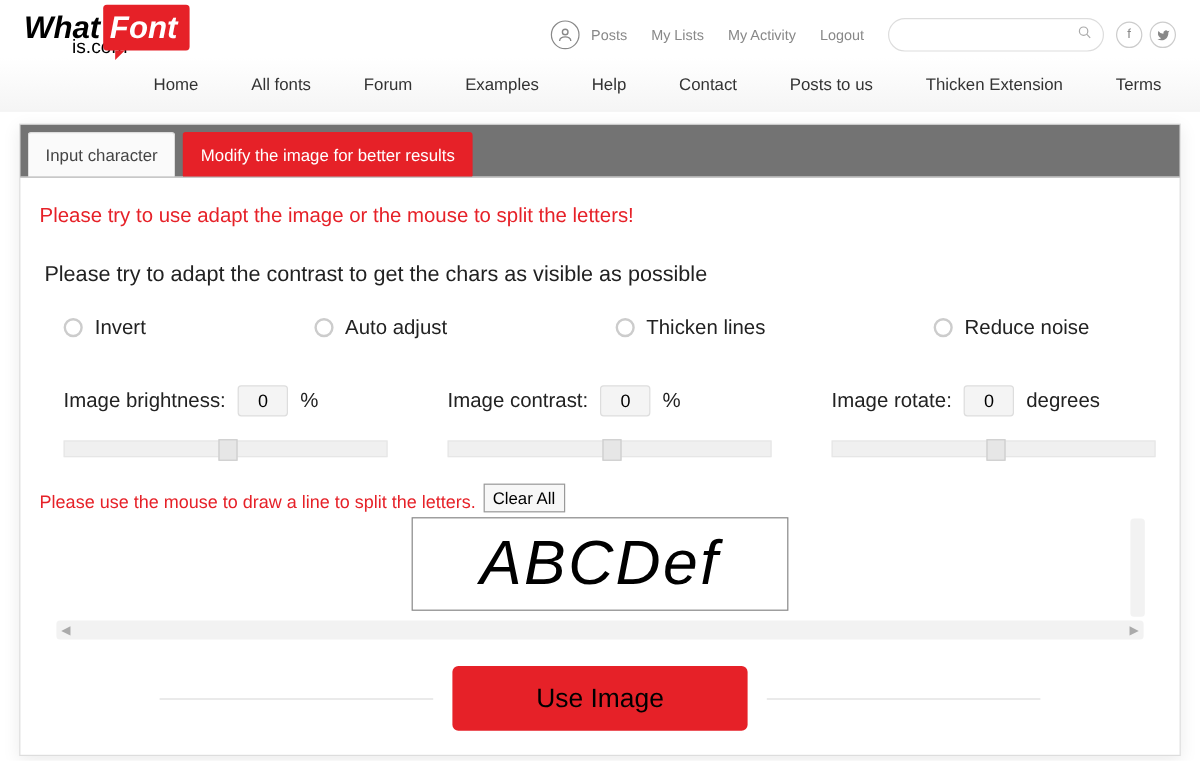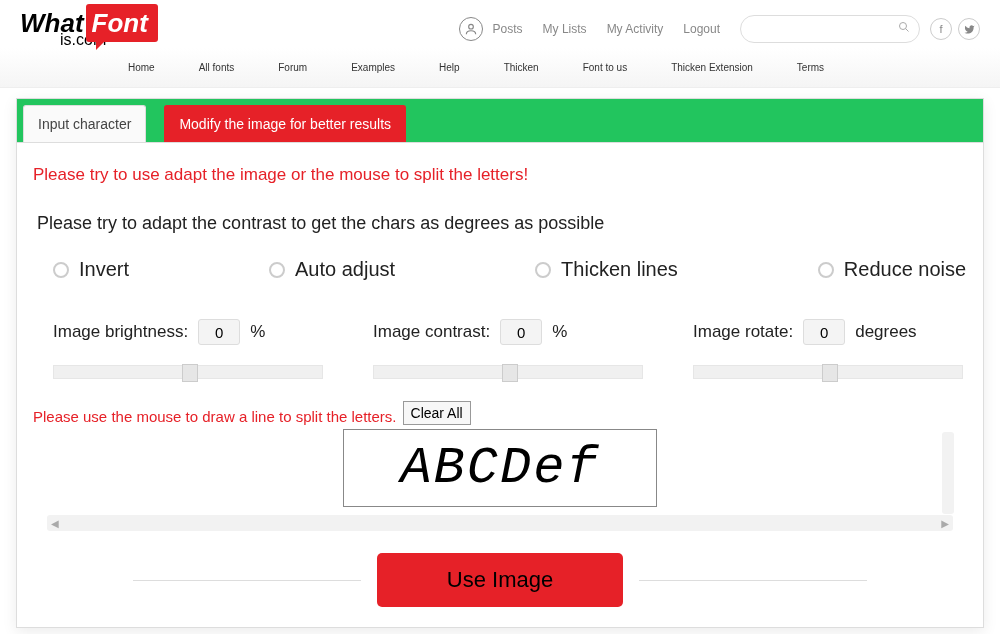--- a/index.html
+++ b/index.html
@@ -15,51 +15,51 @@
 .spacer { flex: 1; }
 .user-icon { width: 24px; height: 24px; border: 1.5px solid #888; border-radius: 50%; display: flex; align-items: center; justify-content: center; margin-right: 10px; }
 .toplinks { display: flex; gap: 20px; font-size: 12px; color: #888; }
 .toplinks span { cursor: pointer; }
 .search-wrap { margin-left: 20px; position: relative; }
 .search-input { width: 180px; height: 28px; border: 1px solid #ddd; border-radius: 14px; padding: 0 30px 0 14px; font-size: 12px; }
 .search-icon { position: absolute; right: 10px; top: 6px; color: #aaa; font-size: 12px; }
 .social { display: flex; gap: 6px; margin-left: 10px; }
 .social-circle { width: 22px; height: 22px; border: 1px solid #ccc; border-radius: 50%; display: flex; align-items: center; justify-content: center; font-size: 11px; color: #888; cursor: pointer; }
 
-.mainnav { display: flex; gap: 44px; padding: 14px 0 14px 128px; font-size: 10px; color: #333; background: linear-gradient(#fff, #f5f5f5); border-bottom: 1px solid #eee; }
+.mainnav { display: flex; gap: 44px; padding: 14px 0 14px 128px; font-size: 14px; color: #333; background: linear-gradient(#fff, #f5f5f5); border-bottom: 1px solid #eee; }
 .mainnav span { cursor: pointer; }
 
 .panel { margin: 10px 16px 0 16px; border: 1px solid #ddd; background: #fff; box-shadow: 0 4px 14px rgba(0,0,0,0.08); padding-bottom: 20px; }
 
-.tabs { display: flex; background: #22c55e; border-bottom: 1px solid #ddd; padding: 6px 6px 0 6px; gap: 18px; }
+.tabs { display: flex; background: #737373; border-bottom: 1px solid #ddd; padding: 6px 6px 0 6px; gap: 6px; }
 .tab { padding: 10px 14px; font-size: 14px; border: 1px solid #ddd; border-bottom: none; background: #fafafa; color: #444; cursor: pointer; border-radius: 3px 3px 0 0; }
 .tab.active { background: #e62128; color: #fff; border-color: #e62128; }
 
 .content { padding: 22px 16px 0 16px; }
 .warn-red { color: #e62128; font-size: 17px; margin-bottom: 28px; }
 .instruct { color: #222; font-size: 18px; margin-bottom: 24px; padding-left: 4px; }
 
-.radio-row { display: flex; gap: 140px; padding-left: 20px; margin-bottom: 38px; font-size: 20px; color: #222; }
+.radio-row { display: flex; gap: 140px; padding-left: 20px; margin-bottom: 38px; font-size: 17px; color: #222; }
 .radio-item { display: flex; align-items: center; gap: 10px; cursor: pointer; }
 .radio-circle { width: 16px; height: 16px; border: 2px solid #ccc; border-radius: 50%; }
 
 .sliders-row { display: flex; gap: 50px; padding-left: 20px; margin-bottom: 22px; }
 .slider-group { display: flex; flex-direction: column; gap: 20px; }
 .slider-label-row { display: flex; align-items: center; gap: 10px; font-size: 17px; color: #222; }
 .num-box { width: 42px; height: 26px; border: 1px solid #ddd; background: #f4f4f4; border-radius: 3px; text-align: center; font-size: 15px; }
 .slider-track { width: 270px; height: 14px; background: #f0f0f0; border: 1px solid #e6e6e6; position: relative; }
 .slider-track.med { width: 270px; }
 .slider-handle { position: absolute; top: -2px; width: 16px; height: 18px; background: #e6e6e6; border: 1px solid #ccc; }
 
 .split-row { display: flex; align-items: flex-end; gap: 6px; padding-left: 0; margin-bottom: 4px; }
 .split-text { color: #e62128; font-size: 15px; }
 .clear-btn { padding: 3px 7px; font-size: 14px; border: 1px solid #999; background: #f7f7f7; cursor: pointer; }
 
 .image-area { margin: 4px auto 0 auto; width: 906px; }
-.sample-box { width: 314px; height: 78px; border: 1px solid #888; margin: 0 auto; display: flex; align-items: center; justify-content: center; font-family: Liberation Mono, monospace; font-size: 52px; font-style: italic; letter-spacing: 2px; }
+.sample-box { width: 314px; height: 78px; border: 1px solid #888; margin: 0 auto; display: flex; align-items: center; justify-content: center; font-family: Liberation Sans, sans-serif; font-size: 52px; font-style: italic; letter-spacing: 2px; }
 .hscroll { margin-top: 8px; height: 16px; background: #f2f2f2; border-radius: 3px; position: relative; display:flex; align-items:center; justify-content:space-between; padding:0 4px; color:#aaa; font-size:10px; }
 .vscroll { position: absolute; right: 46px; top: 432px; width: 12px; height: 82px; background: #f2f2f2; border-radius: 3px; }
 
 .divider-row { display: flex; align-items: center; justify-content: center; margin-top: 22px; gap: 0; padding: 0 100px; }
 .hline { flex: 1; height: 1px; background: #ddd; }
 .use-btn { background: #e62128; color: #000000; font-size: 22px; padding: 14px 70px; border: none; border-radius: 5px; cursor: pointer; margin: 0 16px; }
 </style>
 </head>
 <body>
 
@@ -101,35 +101,35 @@
     </div>
   </div>
 </div>
 
 <div class="mainnav">
   <span>Home</span>
   <span>All fonts</span>
   <span>Forum</span>
   <span>Examples</span>
   <span>Help</span>
-  <span>Thicken</span>
-  <span>Font to us</span>
+  <span>Contact</span>
+  <span>Posts to us</span>
   <span>Thicken Extension</span>
   <span>Terms</span>
 </div>
 
 <div class="panel">
   <div class="tabs">
     <div class="tab">Input character</div>
     <div class="tab active">Modify the image for better results</div>
   </div>
 
   <div class="content">
     <div class="warn-red">Please try to use adapt the image or the mouse to split the letters!</div>
-    <div class="instruct">Please try to adapt the contrast to get the chars as degrees as possible</div>
+    <div class="instruct">Please try to adapt the contrast to get the chars as visible as possible</div>
 
     <div class="radio-row">
       <div class="radio-item">
         <div class="radio-circle"></div>
         <span>Invert</span>
       </div>
       <div class="radio-item">
         <div class="radio-circle"></div>
         <span>Auto adjust</span>
       </div>

